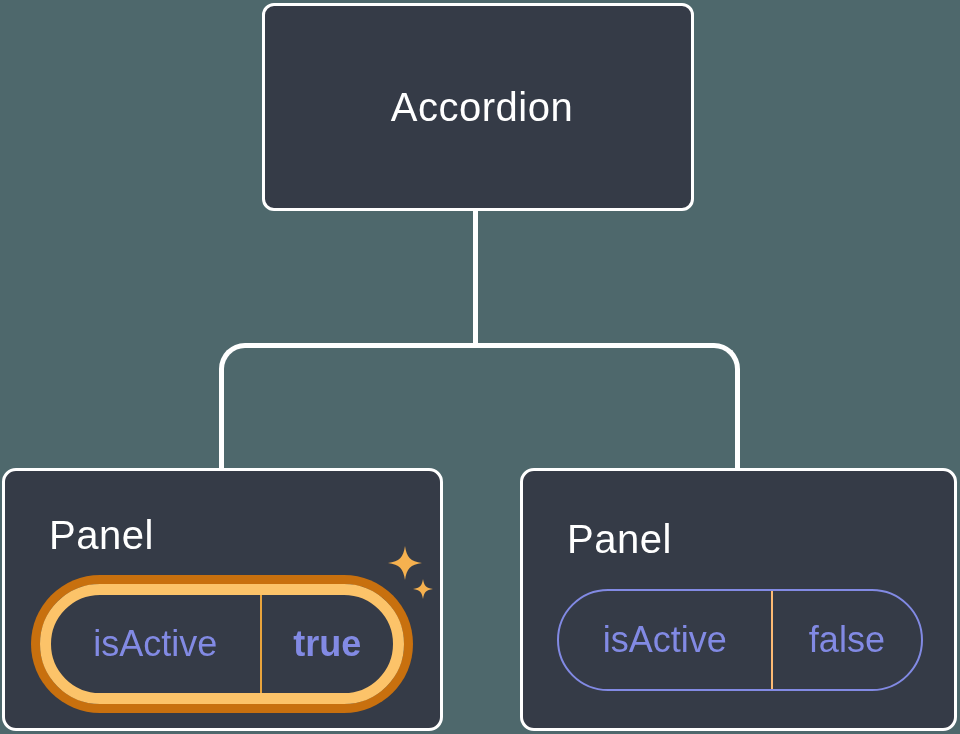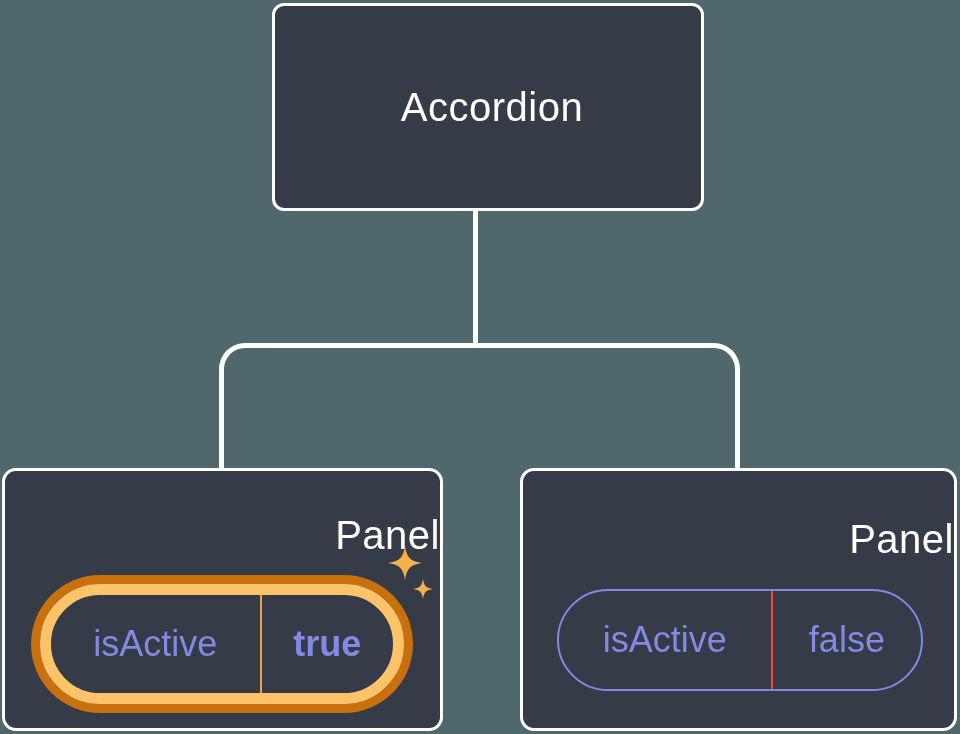--- a/index.html
+++ b/index.html
@@ -11,31 +11,31 @@
   .stage{position:absolute;inset:0;}
 
   
   .node{
     position:absolute;
     background:#353b47;
     border:3px solid #ffffff;
     box-sizing:border-box;
   }
   .node-root{
-    left:272px;top:3px;width:432px;height:208px;border-radius:12px;
+    left:262px;top:3px;width:432px;height:208px;border-radius:12px;
     display:flex;align-items:center;justify-content:center;padding-left:8px;
   }
   .node-title{
     color:#ffffff;font-size:40px;font-weight:400;letter-spacing:.5px;
   }
   .panel{border-radius:14px;}
   .panel-left{left:2px;top:468px;width:441px;height:263px;}
   .panel-right{left:520px;top:468px;width:437px;height:263px;}
   .panel .node-title{
-    position:absolute;left:0;right:0;top:42px;text-align:right;margin-left:44px;
+    position:absolute;left:0;right:0;top:42px;text-align:left;margin-left:44px;
   }
   .panel-right .node-title{top:46px;}
 
   
   .stem{
     position:absolute;left:473px;top:211px;width:5px;height:136px;
     background:#ffffff;
   }
   .bracket{
     position:absolute;left:219px;top:343px;width:521px;height:125px;
@@ -61,21 +61,21 @@
     border:11px solid #fcc369;
     box-shadow:0 0 0 9px #c8700e;
   }
   .pill-highlight .cell-key{flex:0 0 61%;}
   .pill-highlight .cell-value{flex:1 1 auto;border-left:2px solid #e9a43c;font-weight:700;}
   .pill-plain{
     left:34px;top:118px;width:366px;height:102px;
     border:2px solid #828ae4;
   }
   .pill-plain .cell-key{flex:0 0 58.5%;}
-  .pill-plain .cell-value{flex:1 1 auto;border-left:2px solid #ef4444;}
+  .pill-plain .cell-value{flex:1 1 auto;border-left:2px solid #fdba74;}
 
   
   .sparkles{position:absolute;left:385px;top:543px;width:48px;height:58px;}
 </style>
 </head>
 <body>
 
 <div class="stage">
 
   <div class="stem"></div>

